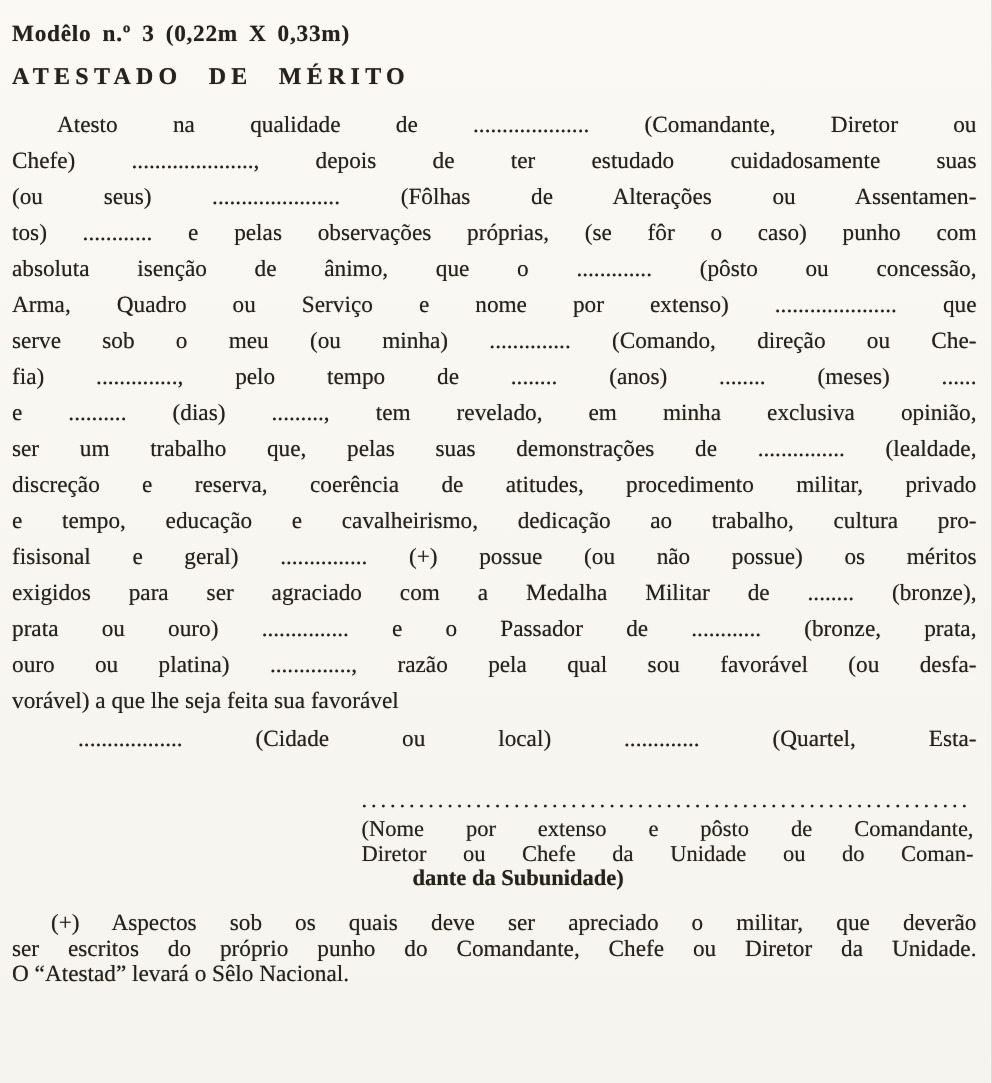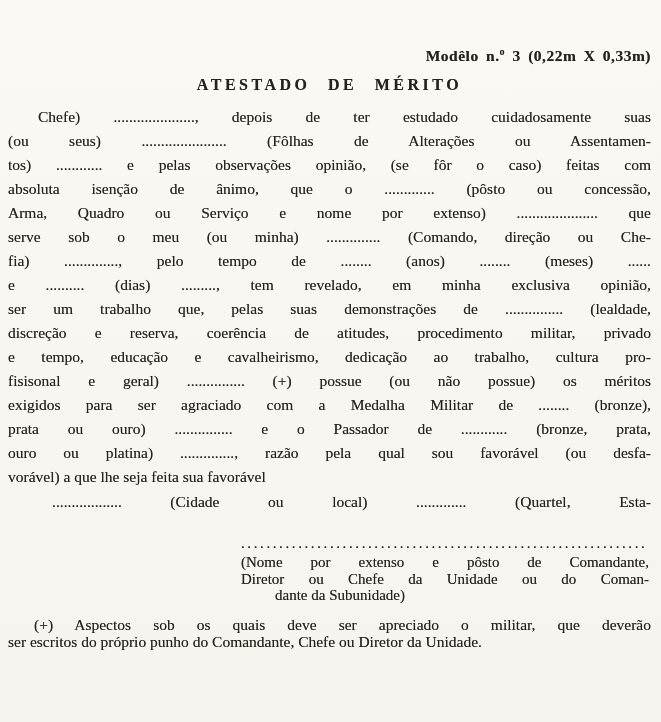--- a/index.html
+++ b/index.html
@@ -13,31 +13,30 @@
     margin: 0;
     background: linear-gradient(180deg, #faf9f4 0%, #f7f6f0 55%, #f5f4ee 100%);
     padding: 12px 10px 0 8px;
     font-family: "Liberation Serif", "DejaVu Serif", serif;
     color: #25221c;
     text-shadow: 0 0 0.6px rgba(37, 34, 28, 0.55);
     overflow: hidden;
   }
 
   .model-line {
-    text-align: right;
+    text-align: left;
     font-weight: bold;
     font-size: 15.5px;
     line-height: 22px;
     letter-spacing: 0.5px;
     word-spacing: 3px;
-    margin-top: 33px;
   }
 
   .doc-title {
-    text-align: center;
+    text-align: left;
     font-weight: bold;
     font-size: 16px;
     line-height: 22px;
     letter-spacing: 3.5px;
     word-spacing: 10px;
     margin-top: 7px;
   }
 
   .line {
     font-size: 15.5px;
@@ -66,40 +65,42 @@
     overflow: hidden;
   }
   .sig-caption { margin-top: 2px; }
   .sig-caption .line {
     font-size: 15px;
     line-height: 16.5px;
   }
   .sig-caption .line:last-child {
     text-align-last: left;
     text-indent: 34px;
+    font-weight: bold;
   }
 
   .footnote { margin-top: 12px; }
   .footnote .line { line-height: 17px; }
   .footnote .line:first-child { text-indent: 26px; }
   .footnote .line:last-child  { text-align-last: left; }
 </style>
 </head>
 <body>
 
 <div class="page">
 
   <div class="model-line">Modêlo n.º 3 (0,22m X 0,33m)</div>
 
   <div class="doc-title">ATESTADO DE MÉRITO</div>
 
   <div class="body-para">
+      <div class="line">Atesto na qualidade de .................... (Comandante, Diretor ou</div>
       <div class="line">Chefe) ....................., depois de ter estudado cuidadosamente suas</div>
       <div class="line">(ou seus) ...................... (Fôlhas de Alterações ou Assentamen-</div>
-      <div class="line">tos) ............ e pelas observações opinião, (se fôr o caso) feitas com</div>
+      <div class="line">tos) ............ e pelas observações próprias, (se fôr o caso) punho com</div>
       <div class="line">absoluta isenção de ânimo, que o ............. (pôsto ou concessão,</div>
       <div class="line">Arma, Quadro ou Serviço e nome por extenso) ..................... que</div>
       <div class="line">serve sob o meu (ou minha) .............. (Comando, direção ou Che-</div>
       <div class="line">fia) .............., pelo tempo de ........ (anos) ........ (meses) ......</div>
       <div class="line">e .......... (dias) ........., tem revelado, em minha exclusiva opinião,</div>
       <div class="line">ser um trabalho que, pelas suas demonstrações de ............... (lealdade,</div>
       <div class="line">discreção e reserva, coerência de atitudes, procedimento militar, privado</div>
       <div class="line">e tempo, educação e cavalheirismo, dedicação ao trabalho, cultura pro-</div>
       <div class="line">fisisonal e geral) ............... (+) possue (ou não possue) os méritos</div>
       <div class="line">exigidos para ser agraciado com a Medalha Militar de ........ (bronze),</div>
@@ -117,15 +118,16 @@
     <div class="sig-caption">
         <div class="line">(Nome por extenso e pôsto de Comandante,</div>
         <div class="line">Diretor ou Chefe da Unidade ou do Coman-</div>
         <div class="line">dante da Subunidade)</div>
       </div>
   </div>
 
   <div class="footnote">
       <div class="line">(+) Aspectos sob os quais deve ser apreciado o militar, que deverão</div>
       <div class="line">ser escritos do próprio punho do Comandante, Chefe ou Diretor da Unidade.</div>
+      <div class="line">O “Atestad” levará o Sêlo Nacional.</div>
     </div>
 
 </div>
 
 </body></html>

